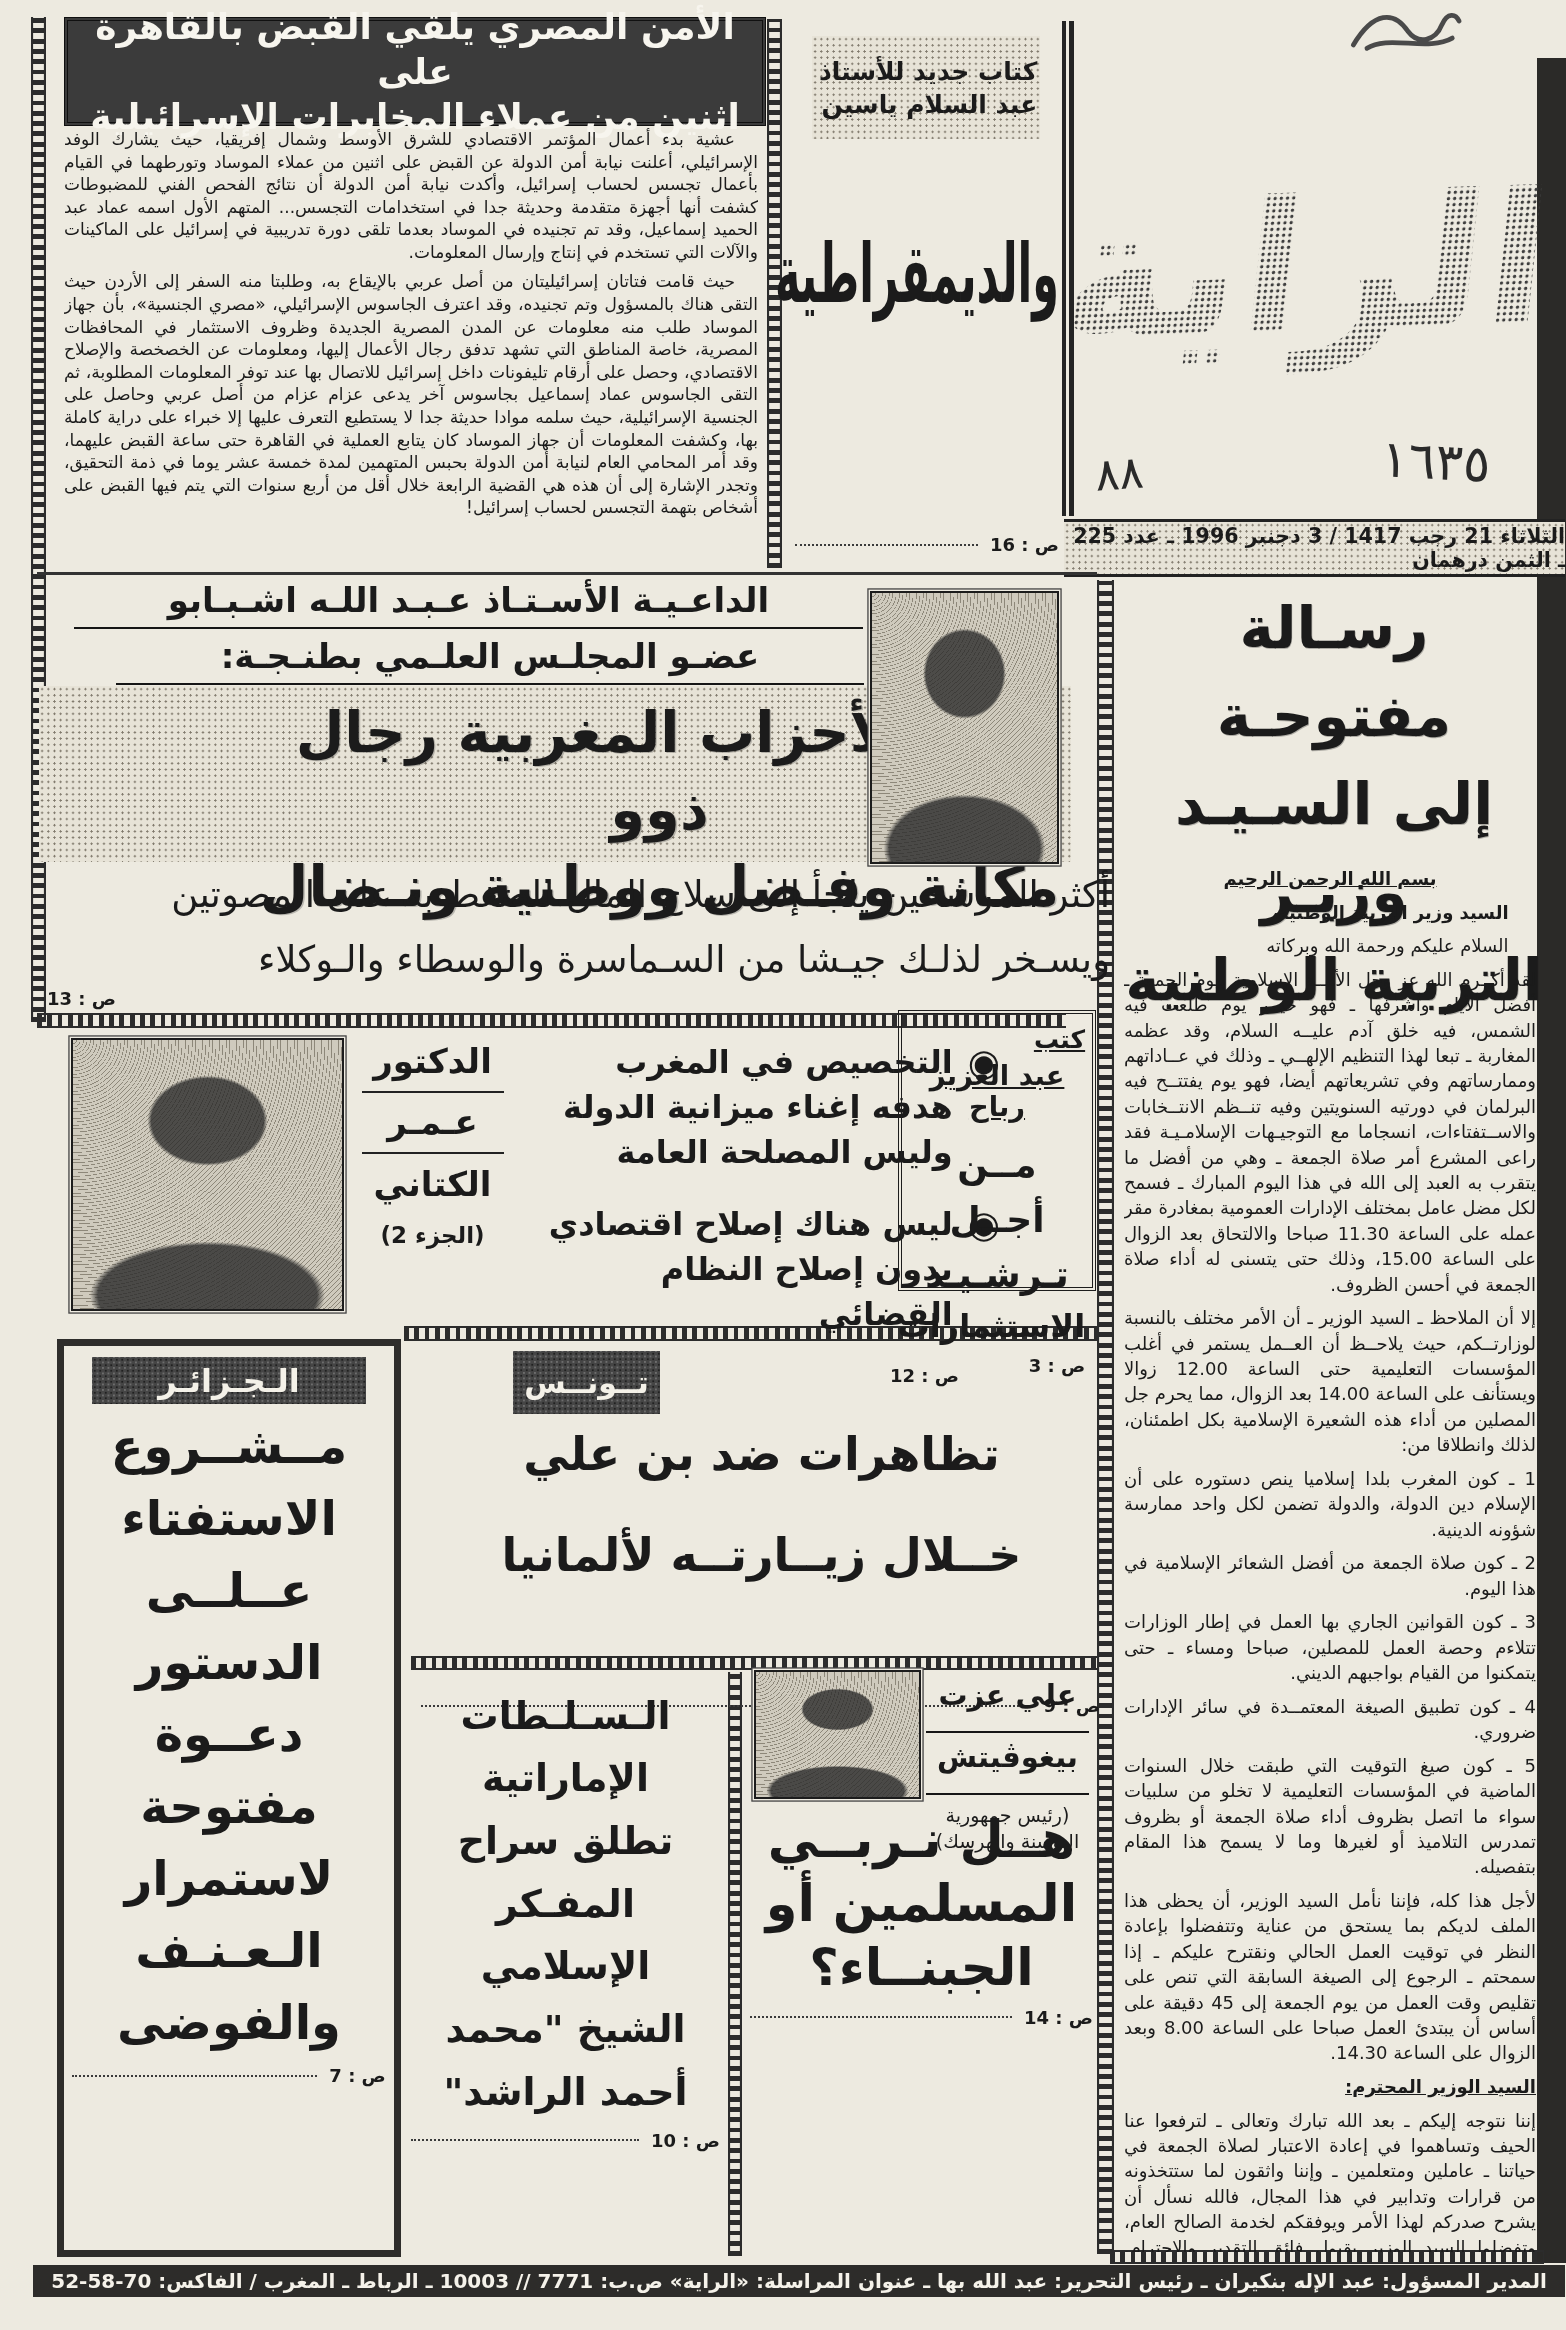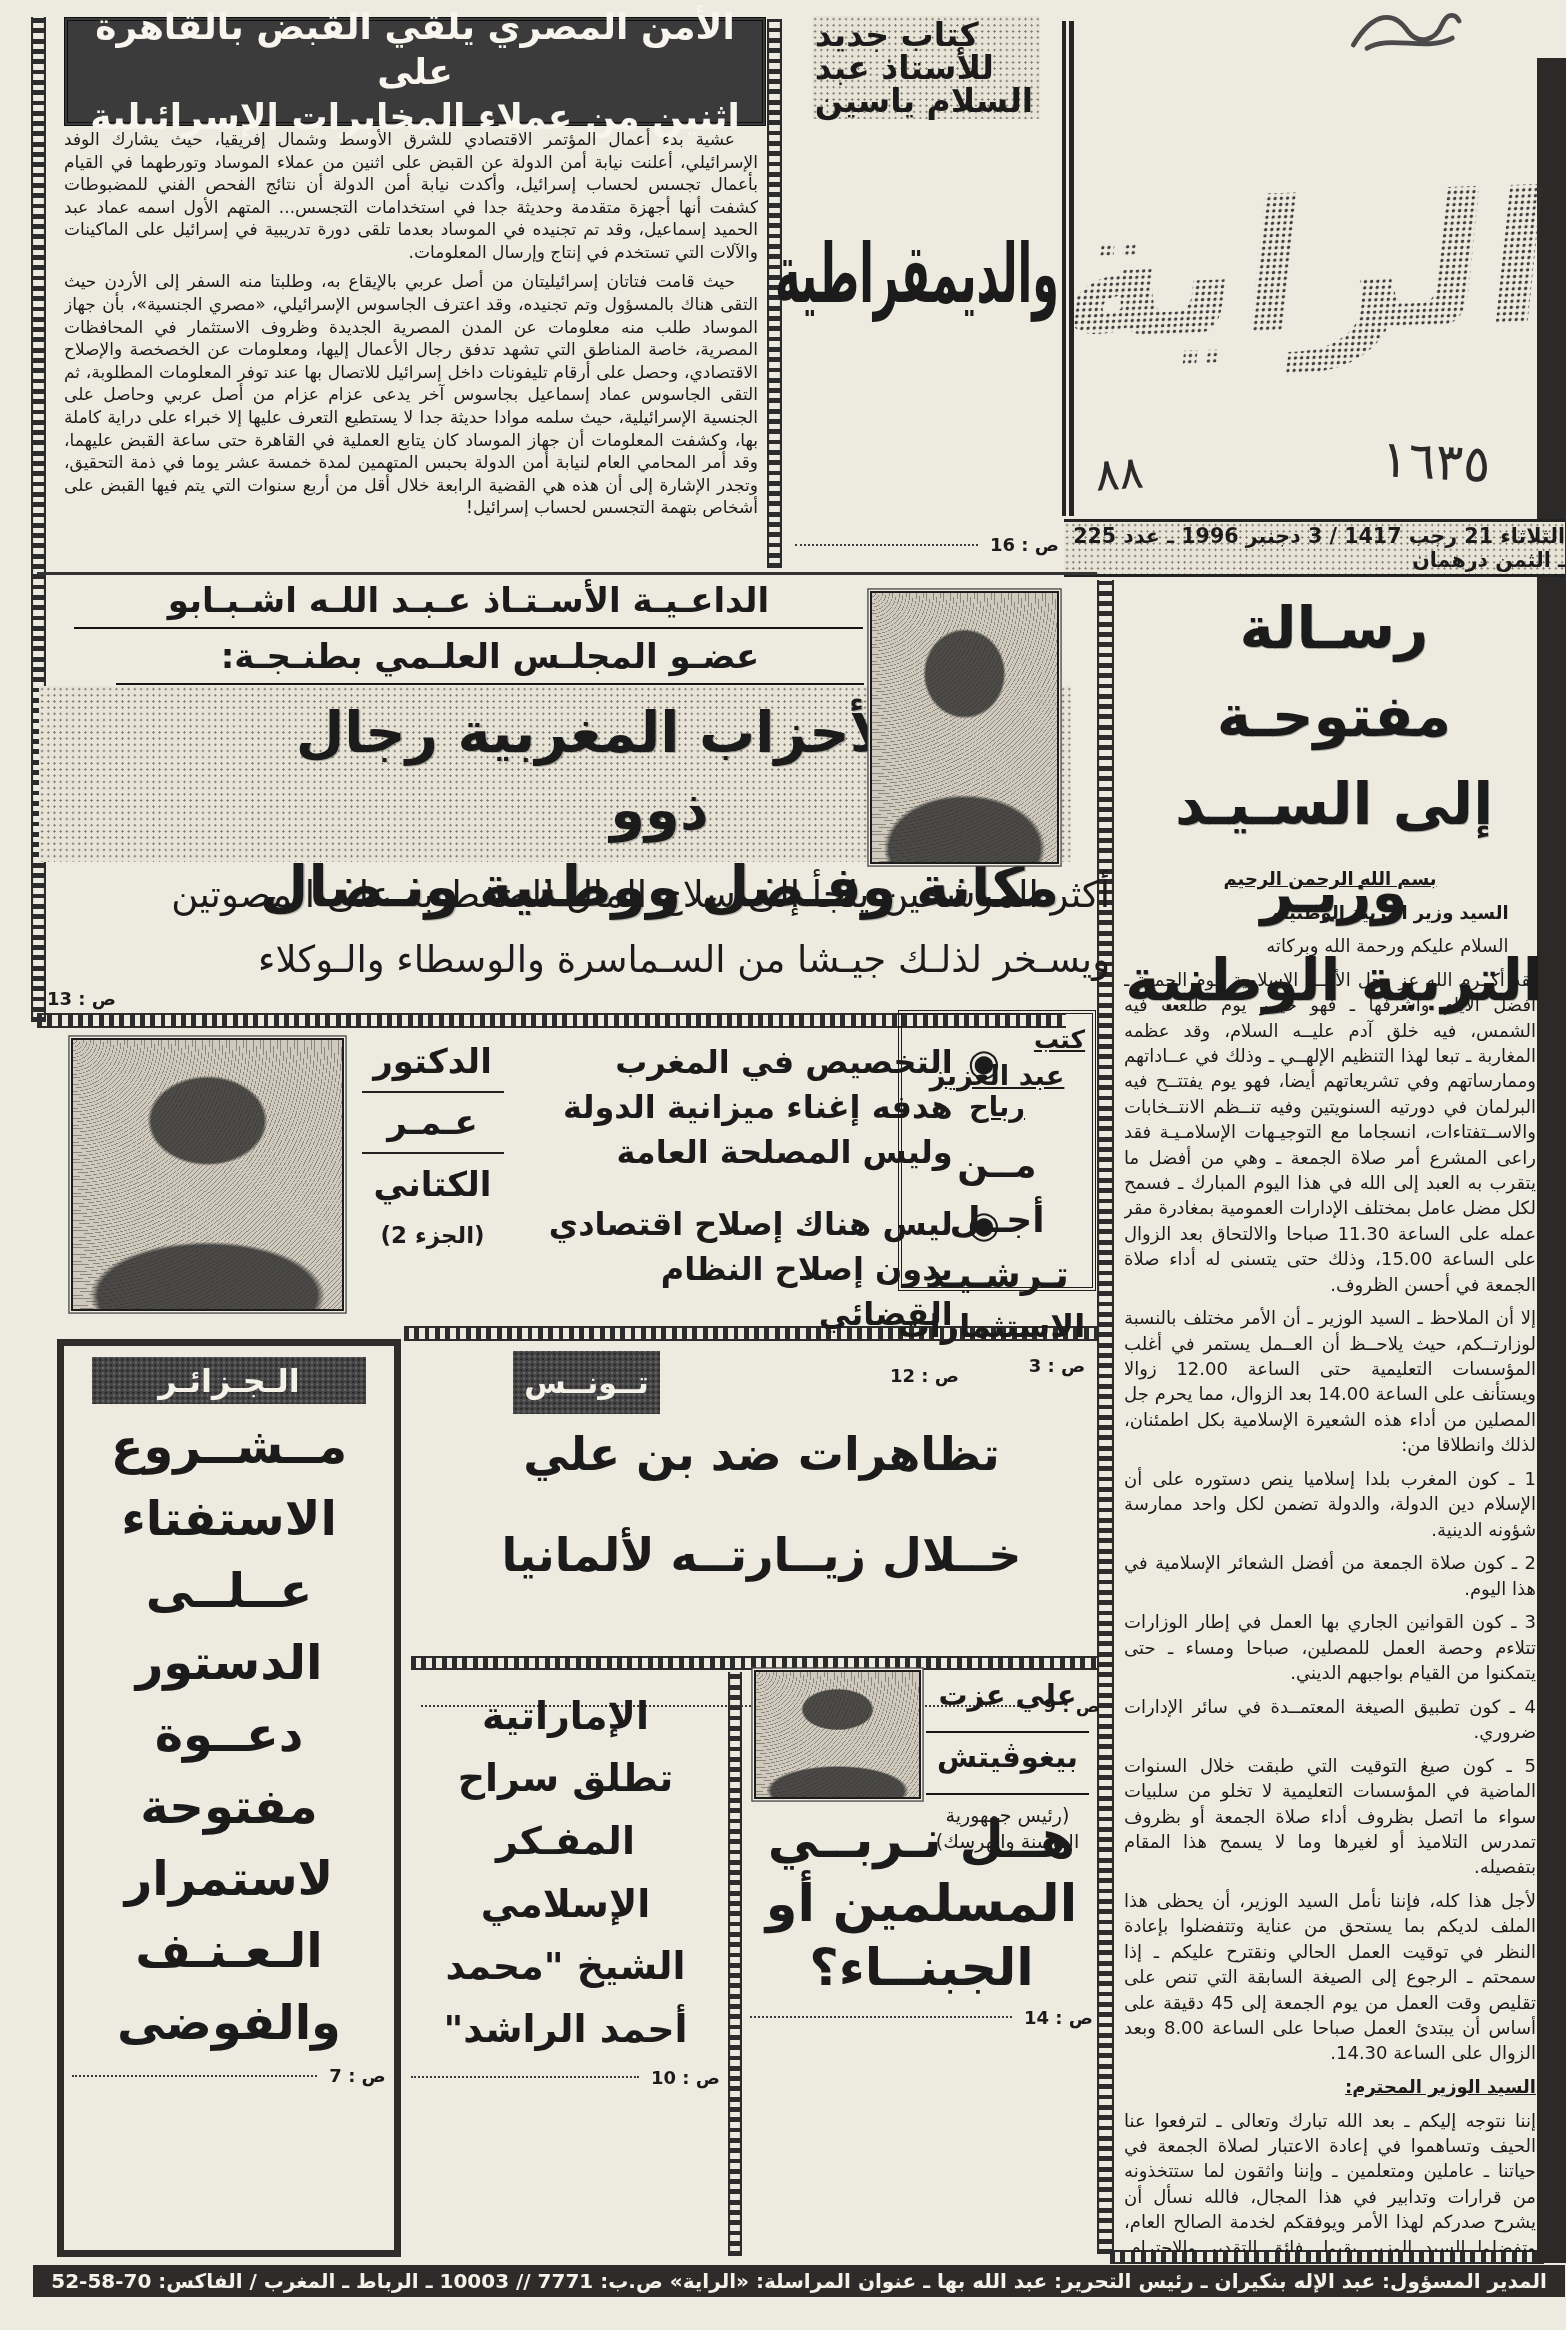--- a/index.html
+++ b/index.html
@@ -98,21 +98,21 @@
   <div class="abs chain-v" style="left:768px;top:19px;width:15px;height:549px;"></div>
   <div class="abs dbar-v" style="left:1063px;top:20.6px;width:12.3px;height:495px;"></div>
   <div class="abs chain-v" style="left:1098px;top:580px;width:16.5px;height:1674px;"></div>
   <div class="abs chain-v" style="left:729px;top:1672px;width:13.7px;height:584px;"></div>
   <div class="abs hr-line" style="left:38px;top:572px;width:1060px;"></div>
   <div class="abs chain-h" style="left:38px;top:1013px;width:1029px;height:15px;"></div>
   <div class="abs chain-h" style="left:405px;top:1326px;width:694px;height:15px;"></div>
   <div class="abs chain-h" style="left:412px;top:1656px;width:686px;height:13.7px;"></div>
   <div class="abs chain-h" style="left:1111px;top:2250px;width:434px;height:13.7px;"></div>
 
-  <div class="abs halftone-light" style="left:813px;top:16px;width:228px;height:103px;display:flex;align-items:center;justify-content:center;text-align:left;font-size:33px;font-weight:bold;line-height:33px;padding:2.7px;box-sizing:border-box;">كتاب جديد للأستاذ عبد السلام ياسين</div>
+  <div class="abs halftone-light" style="left:813px;top:36px;width:228px;height:103px;display:flex;align-items:center;justify-content:center;text-align:right;font-size:25px;font-weight:bold;line-height:33px;padding:2.7px;box-sizing:border-box;">كتاب جديد للأستاذ عبد السلام ياسين</div>
   <div class="abs" style="left:792px;top:226px;width:268px;text-align:center;font-size:43px;font-weight:bold;transform:scaleY(1.9);transform-origin:top;">والديمقراطية</div>
   <div class="abs dotrow" style="left:796px;top:534px;width:264px;">
     <span class="pageref">ص : 16</span>
     <span class="dots"></span>
   </div>
 
   <div class="abs headline-box">
     <div>الأمن المصري يلقي القبض بالقاهرة على</div>
     <div>اثنين من عملاء المخابرات الإسرائيلية</div>
   </div>
@@ -181,20 +181,21 @@
 
   <div class="abs tun-label halftone-dark">تــونــس</div>
   <div class="abs tun-line" style="top:1427px;">تظاهرات ضد بن علي</div>
   <div class="abs tun-line" style="top:1528px;">خــلال زيــارتــه لألمانيا</div>
   <div class="abs dotrow" style="left:422px;top:1695px;width:679px;align-items:center;">
     <span class="pageref">ص : 9</span>
     <span class="dots"></span>
   </div>
 
   <div class="abs" style="left:412px;top:1679px;width:309px;">
+    <div class="uae-line">الـسـلـطات</div>
     <div class="uae-line">الإماراتية</div>
     <div class="uae-line">تطلق سراح</div>
     <div class="uae-line">المفـكر</div>
     <div class="uae-line">الإسلامي</div>
     <div class="uae-line">الشيخ "محمد</div>
     <div class="uae-line">أحمد الراشد"</div>
     <div class="dotrow" style="margin-top:9.6px;">
       <span class="pageref">ص : 10</span>
       <span class="dots"></span>
     </div>

